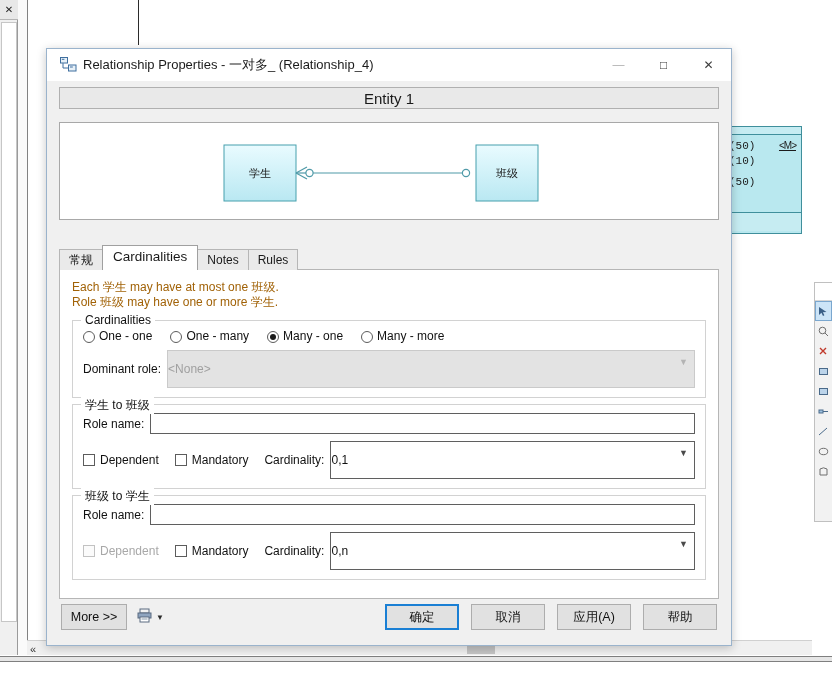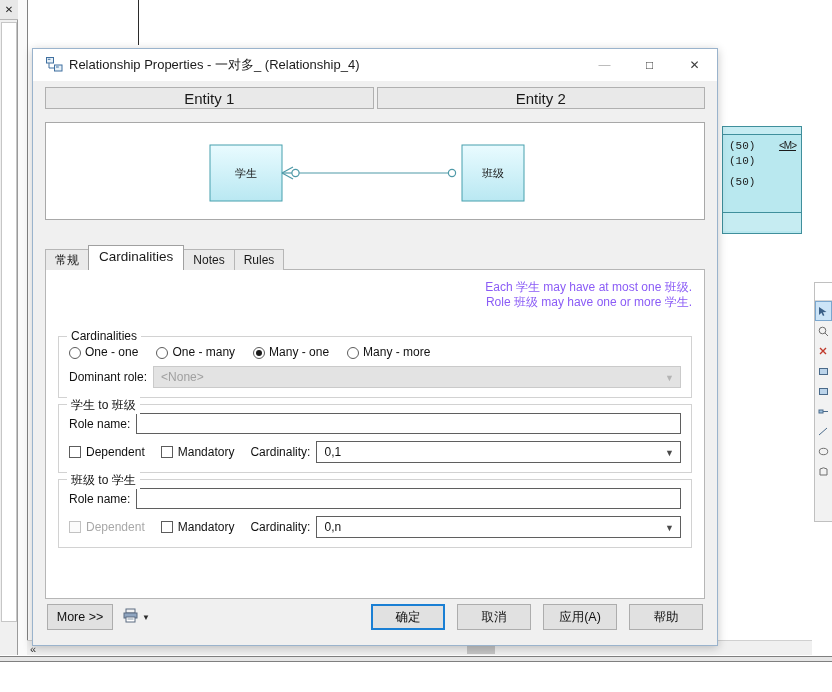--- a/index.html
+++ b/index.html
@@ -96,21 +96,21 @@
     position: absolute; left: 0; top: 656px; width: 832px; height: 6px;
     background: #e6e6e6; border-top: 1px solid #7f7f7f; border-bottom: 1px solid #7f7f7f;
   }
   .bottom-white {
     position: absolute; left: 0; top: 663px; width: 832px; height: 29px;
     background: #ffffff;
   }
 
   
   .dialog {
-    position: absolute; left: 32px; top: 48px; width: 686px; height: 598px;
+    position: absolute; left: 46px; top: 48px; width: 686px; height: 598px;
     background: #f0f0f0;
     border: 1px solid #9ab3cc;
     box-shadow: 0 2px 9px rgba(0,0,0,0.22);
   }
   .titlebar {
     height: 32px; background: #ffffff;
     display: flex; align-items: center;
     border-bottom: 1px solid #ffffff;
   }
   .title-icon {
@@ -152,21 +152,21 @@
   }
   .tab.active {
     background: #ffffff; height: 25px; font-size: 13.5px; padding: 4px 10px 5px;
     border-color: #a0a0a0; position: relative; z-index: 3;
   }
   .tabpanel {
     background: #ffffff; border: 1px solid #b6b6b6; margin-top: -1px;
     height: 330px; padding: 10px 12px; position: relative; z-index: 1;
   }
 
-  .desc { font-size: 12px; color: #8b5cf6; line-height: 15px; margin-bottom: 26px; text-align: right; }
+  .desc { font-size: 12px; color: #a16207; line-height: 15px; margin-bottom: 10px; }
   .desc div { white-space: nowrap; }
 
   
   .group {
     border: 1px solid #d2d2d2; margin-top: 6px; padding: 8px 10px 9px;
     position: relative;
   }
   .group > .legend {
     position: absolute; top: -8px; left: 8px; background: #ffffff;
     padding: 0 4px; font-size: 12px; color: #111;
@@ -194,23 +194,23 @@
   .cb-opt.disabled { color: #a8a8a8; }
 
   .lbl { font-size: 12px; color: #111; margin-right: 6px; white-space: nowrap; }
 
   .textinput {
     flex: 1; height: 21px; border: 1px solid #5f5f5f; background: #fff;
     font-size: 12px; color: #111; padding: 0 4px; line-height: 19px;
   }
 
   .combo {
-    flex: 1; height: 22px; border: 1px solid #5f5f5f; background: #fff;
+    flex: 1; height: 38px; border: 1px solid #5f5f5f; background: #fff;
     display: flex; align-items: center; position: relative;
-    font-size: 12px; color: #111; padding-left: 7px;
+    font-size: 12px; color: #111; padding-left: 0;
   }
   .combo .arrow {
     position: absolute; right: 6px; top: 0; height: 21px;
     display: flex; align-items: center; font-size: 9px; color: #4a4a4a;
   }
   .combo.disabled {
     background: #e3e3e3; border-color: #cacaca; color: #a0a0a0;
   }
   .combo.disabled .arrow { color: #b4b4b4; }
 
@@ -351,23 +351,20 @@
           <span>✕</span>
         </div>
       </div>
     </div>
 
     <div class="dlg-body">
 
       <div class="entity-hdr-row">
         <div class="entity-hdr-btn">
           <span>Entity 1</span>
-        </div>
-        <div class="entity-hdr-btn">
-          <span>Entity 2</span>
         </div>
       </div>
 
       <div class="diagram">
         <svg width="660" height="96" viewBox="0 0 660 96">
           <defs>
             <linearGradient id="entgrad" x1="0" y1="0" x2="0" y2="1">
               <stop offset="0%" stop-color="#e9fbff"></stop>
               <stop offset="100%" stop-color="#b9e8f2"></stop>
             </linearGradient>

